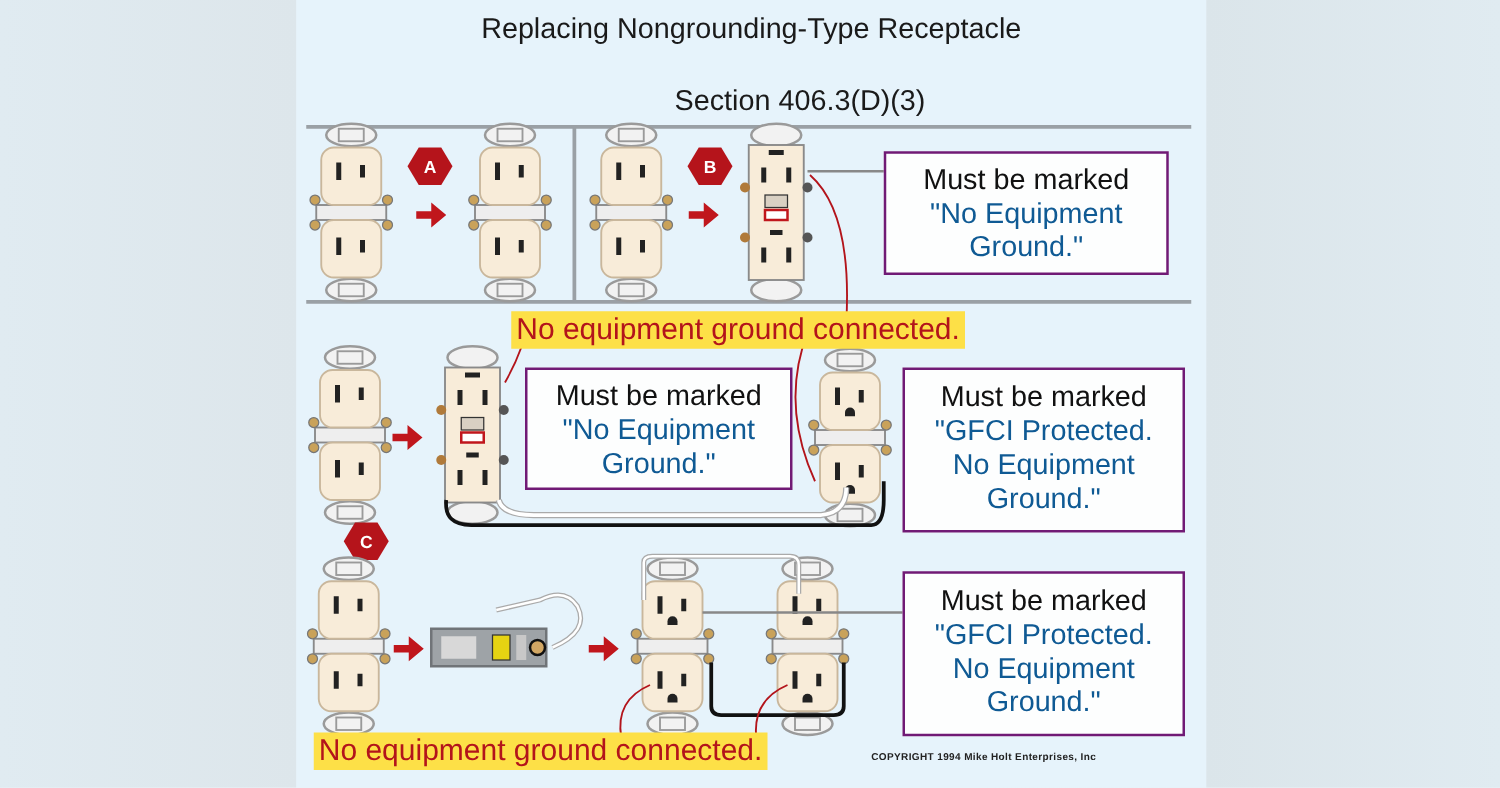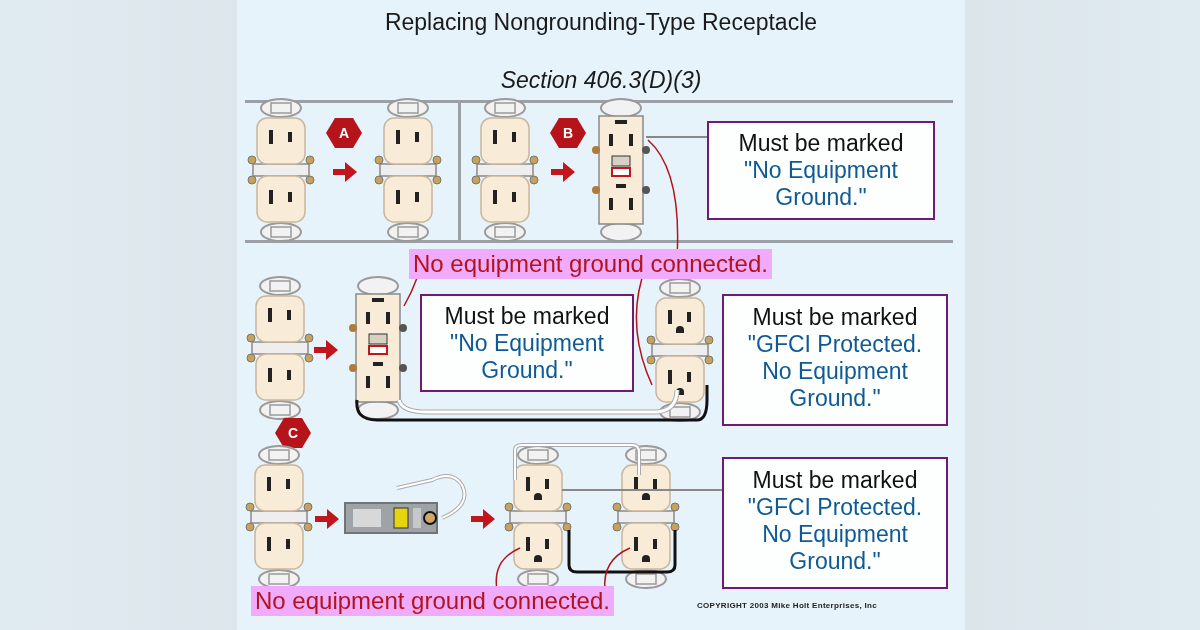--- a/index.html
+++ b/index.html
@@ -3,28 +3,28 @@
 <meta charset="utf-8">
 <style>
   html,body{margin:0;padding:0;}
   body{width:1200px;height:630px;position:relative;overflow:hidden;
     background:linear-gradient(90deg,#dde8ee 0%,#e2ecf1 20%,#dfe9ee 100%);
     font-family:"Liberation Sans",sans-serif;}
   .side-l{position:absolute;left:0;top:0;width:237px;height:630px;background:linear-gradient(90deg,#e0ebf1,#dde6eb);}
   .side-r{position:absolute;left:965px;top:0;width:235px;height:630px;background:linear-gradient(90deg,#dbe5ea,#e0ebf1);}
   .card{position:absolute;left:237px;top:0;width:728px;height:630px;background:#e6f3fb;}
   .title{position:absolute;left:0;width:728px;text-align:center;color:#1a1a1a;font-size:23px;line-height:29px;}
-  .t1{top:8px;}.t2{top:37px;}.t3{top:66px;font-style:italic;}
+  .t1{top:8px;}.t2{top:37px;}.t3{top:66px;padding-left:39px;}
   .hline{position:absolute;height:3px;background:#9aa0a5;}
   .vline{position:absolute;width:3px;background:#9aa0a5;}
   svg.diag{position:absolute;left:0;top:0;}
   .callout{position:absolute;background:#fdfefe;border:2px solid #701a75;box-sizing:border-box;text-align:center;font-size:23px;line-height:27px;}
   .callout .k{color:#111;display:block;}
   .callout .q{color:#0f5a94;display:block;}
-  .red-note{position:absolute;color:#b3141b;font-size:24px;background:#f0abfc;padding:0 4px;line-height:30px;white-space:nowrap;}
+  .red-note{position:absolute;color:#b3141b;font-size:24px;background:#fde047;padding:0 4px;line-height:30px;white-space:nowrap;}
   .copyright{position:absolute;left:460px;top:601px;font-size:8px;font-weight:bold;color:#222;letter-spacing:0.3px;white-space:nowrap;}
   .badge-text{font-family:"Liberation Sans",sans-serif;font-weight:bold;font-size:14px;fill:#fff;}
 </style>
 </head>
 <body>
 
 <div class="side-l"></div>
 <div class="side-r"></div>
 
 <div class="card">
@@ -165,14 +165,14 @@
   <div class="callout" style="left:485px;top:457px;width:226px;height:132px;padding-top:8px;">
     <span class="k">Must be marked</span>
     <span class="q">"GFCI Protected.</span>
     <span class="q">No Equipment</span>
     <span class="q">Ground."</span>
   </div>
 
   <div class="red-note" style="left:172px;top:249px;">No equipment ground connected.</div>
   <div class="red-note" style="left:14px;top:586px;">No equipment ground connected.</div>
 
-  <div class="copyright">COPYRIGHT 2003 Mike Holt Enterprises, Inc</div>
+  <div class="copyright">COPYRIGHT 1994 Mike Holt Enterprises, Inc</div>
 </div>
 
 </body></html>

